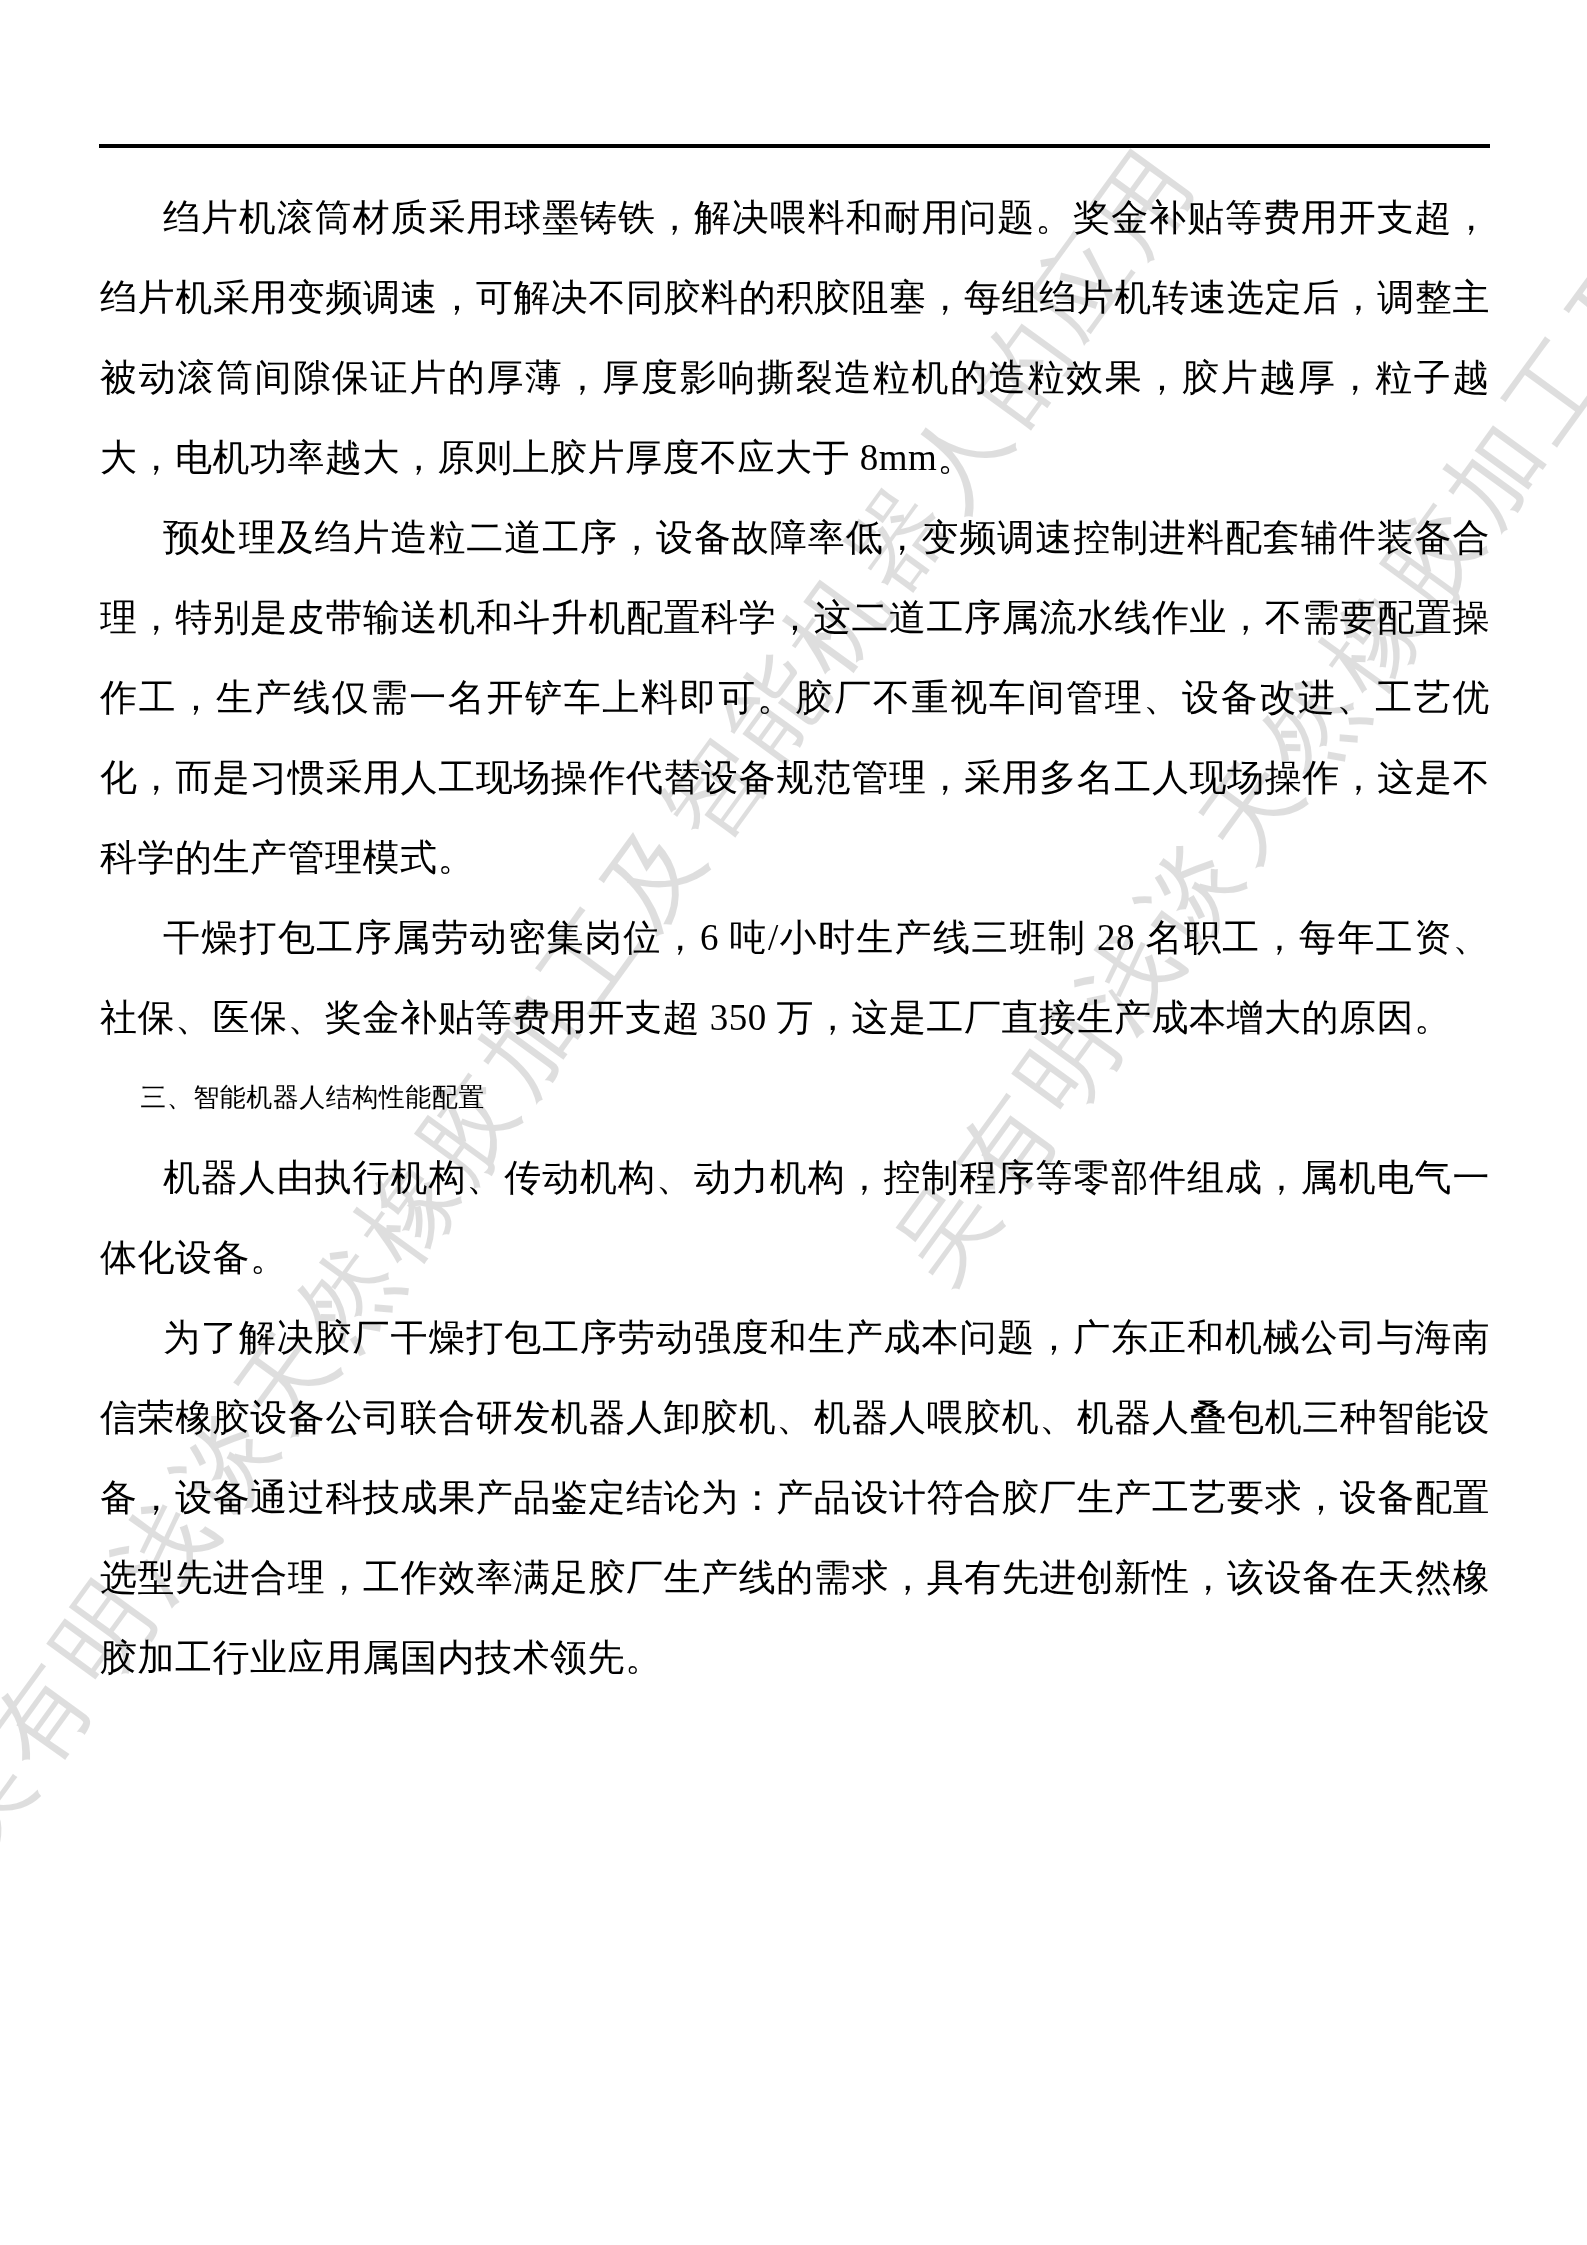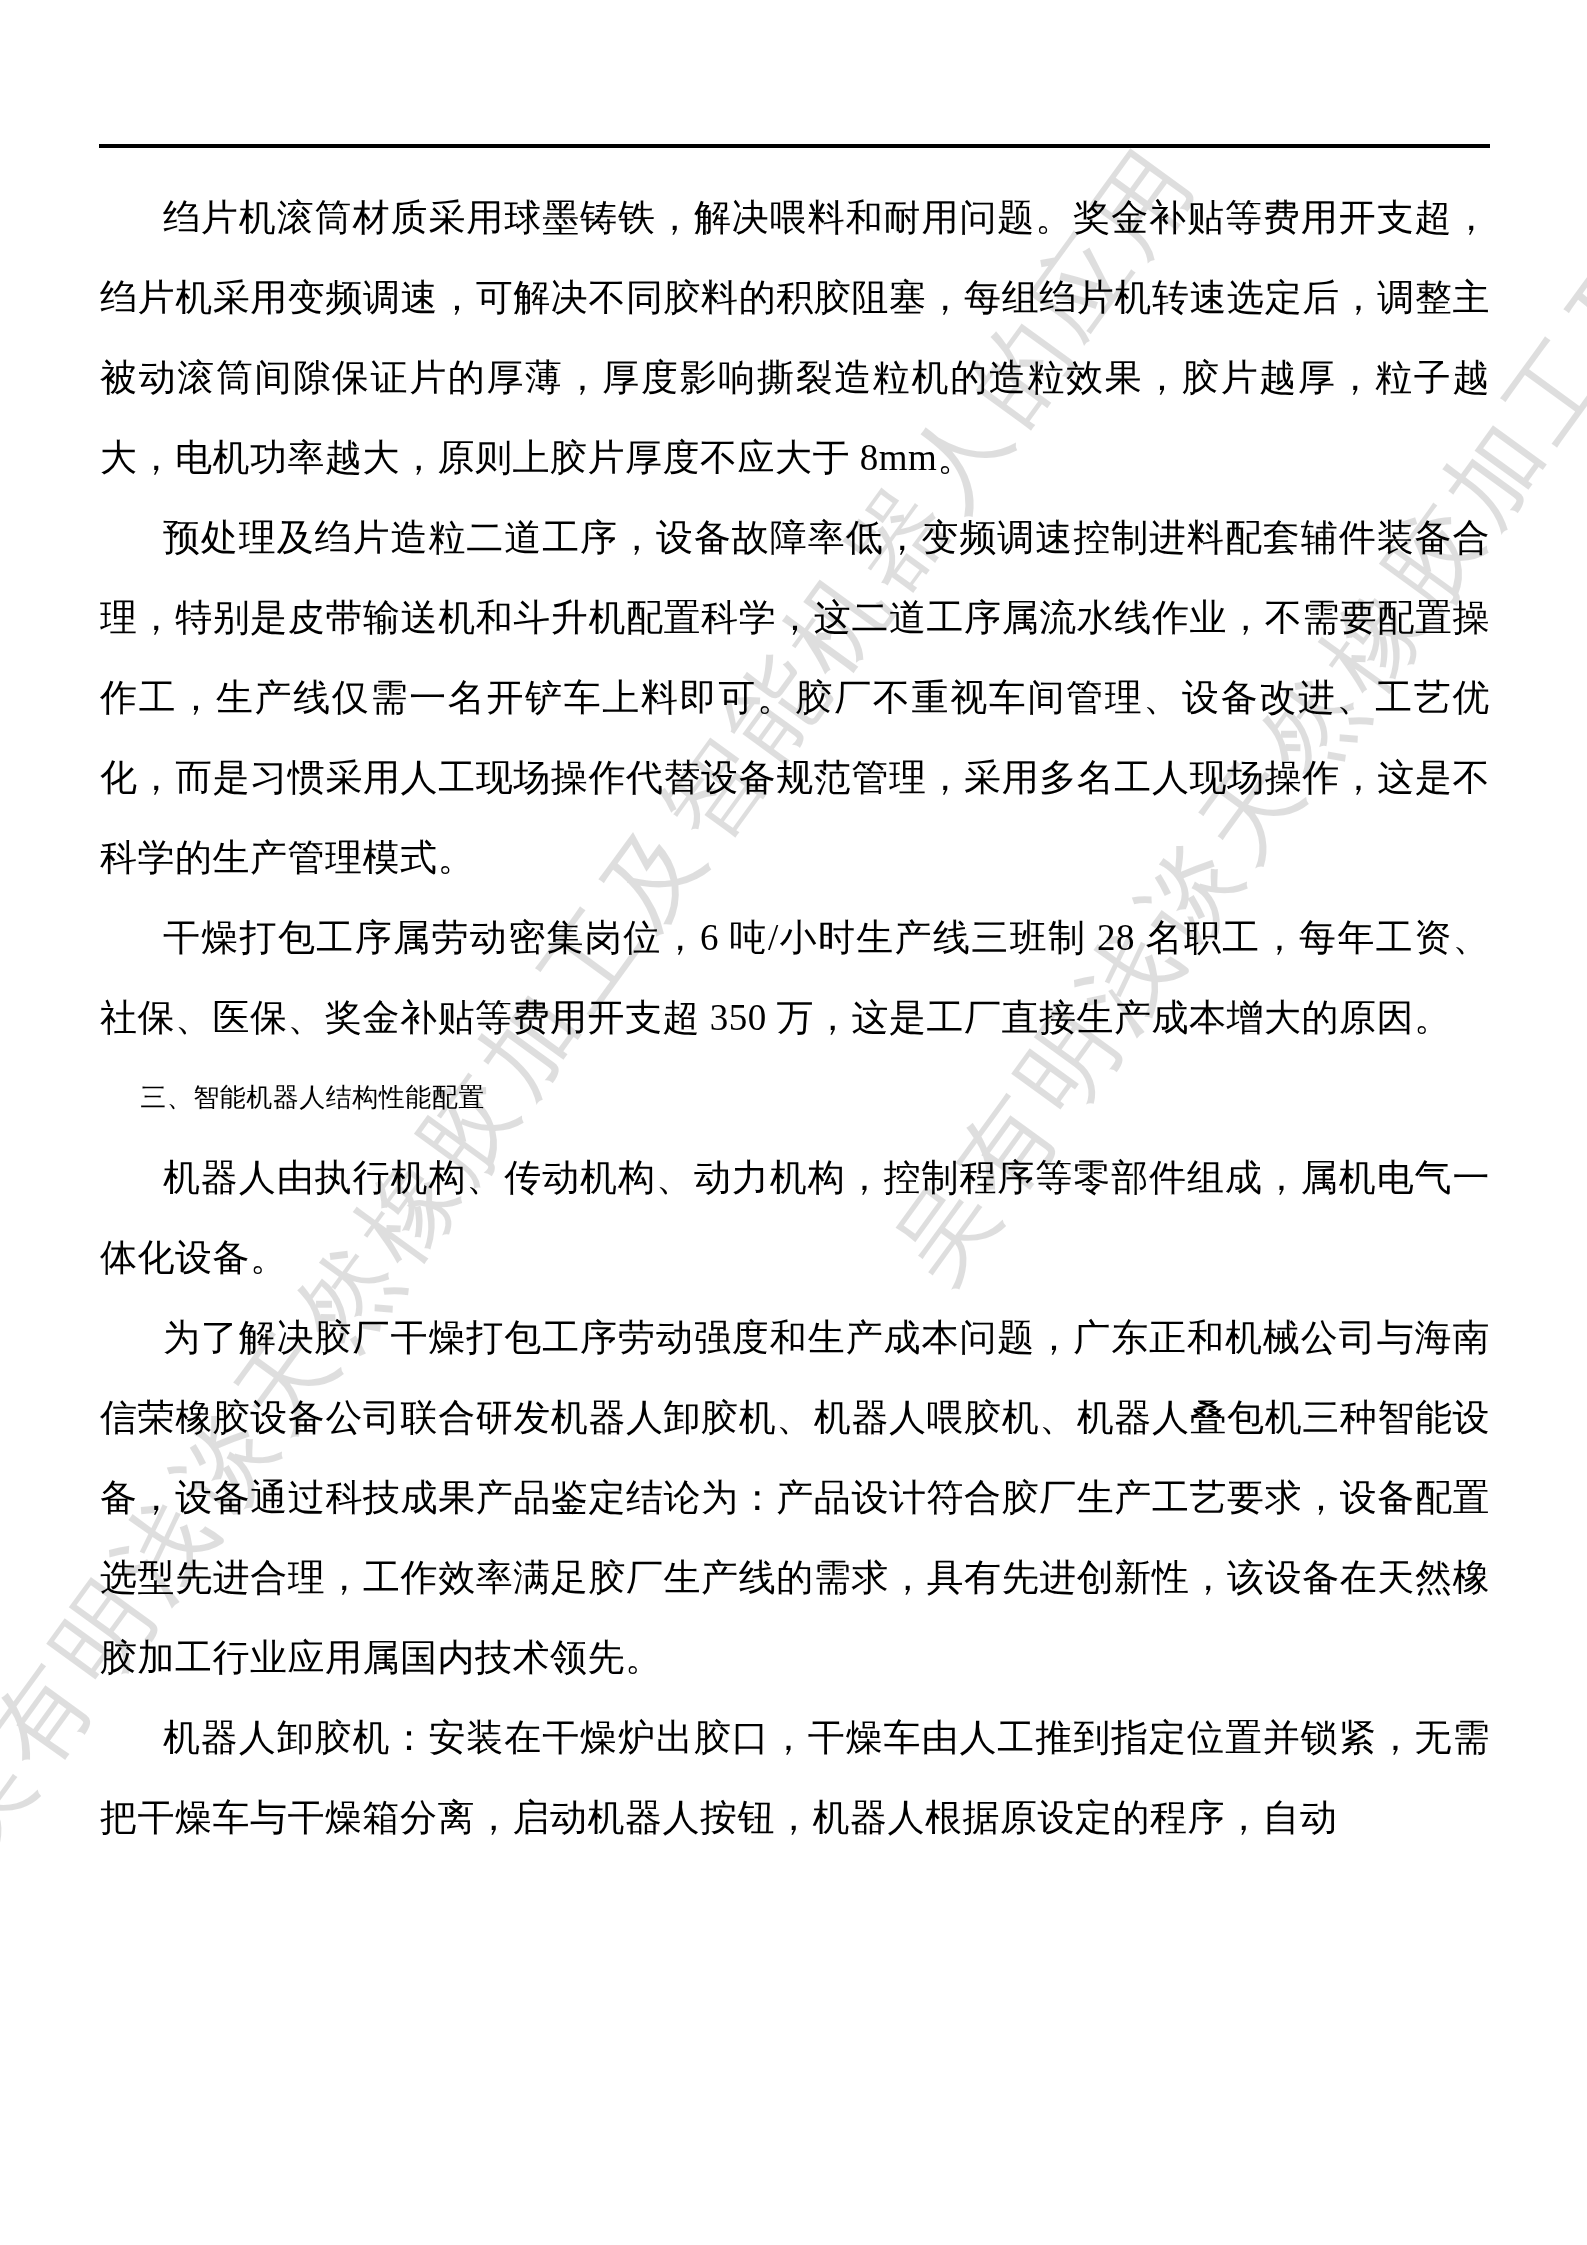--- a/index.html
+++ b/index.html
@@ -64,16 +64,15 @@
 
   <div class="header-rule"></div>
 
   <div class="content">
     <p>绉片机滚筒材质采用球墨铸铁，解决喂料和耐用问题。奖金补贴等费用开支超，绉片机采用变频调速，可解决不同胶料的积胶阻塞，每组绉片机转速选定后，调整主被动滚筒间隙保证片的厚薄，厚度影响撕裂造粒机的造粒效果，胶片越厚，粒子越大，电机功率越大，原则上胶片厚度不应大于 8mm。</p>
     <p>预处理及绉片造粒二道工序，设备故障率低，变频调速控制进料配套辅件装备合理，特别是皮带输送机和斗升机配置科学，这二道工序属流水线作业，不需要配置操作工，生产线仅需一名开铲车上料即可。胶厂不重视车间管理、设备改进、工艺优化，而是习惯采用人工现场操作代替设备规范管理，采用多名工人现场操作，这是不科学的生产管理模式。</p>
     <p>干燥打包工序属劳动密集岗位，6 吨/小时生产线三班制 28 名职工，每年工资、社保、医保、奖金补贴等费用开支超 350 万，这是工厂直接生产成本增大的原因。</p>
     <h2 class="heading">三、智能机器人结构性能配置</h2>
     <p>机器人由执行机构、传动机构、动力机构，控制程序等零部件组成，属机电气一体化设备。</p>
     <p>为了解决胶厂干燥打包工序劳动强度和生产成本问题，广东正和机械公司与海南信荣橡胶设备公司联合研发机器人卸胶机、机器人喂胶机、机器人叠包机三种智能设备，设备通过科技成果产品鉴定结论为：产品设计符合胶厂生产工艺要求，设备配置选型先进合理，工作效率满足胶厂生产线的需求，具有先进创新性，该设备在天然橡胶加工行业应用属国内技术领先。</p>
-    <p>机器人卸胶机：安装在干燥炉出胶口，干燥车由人工推到指定位置并锁紧，无需把干燥车与干燥箱分离，启动机器人按钮，机器人根据原设定的程序，自动</p>
   </div>
 
 </div>
 
 </body></html>

